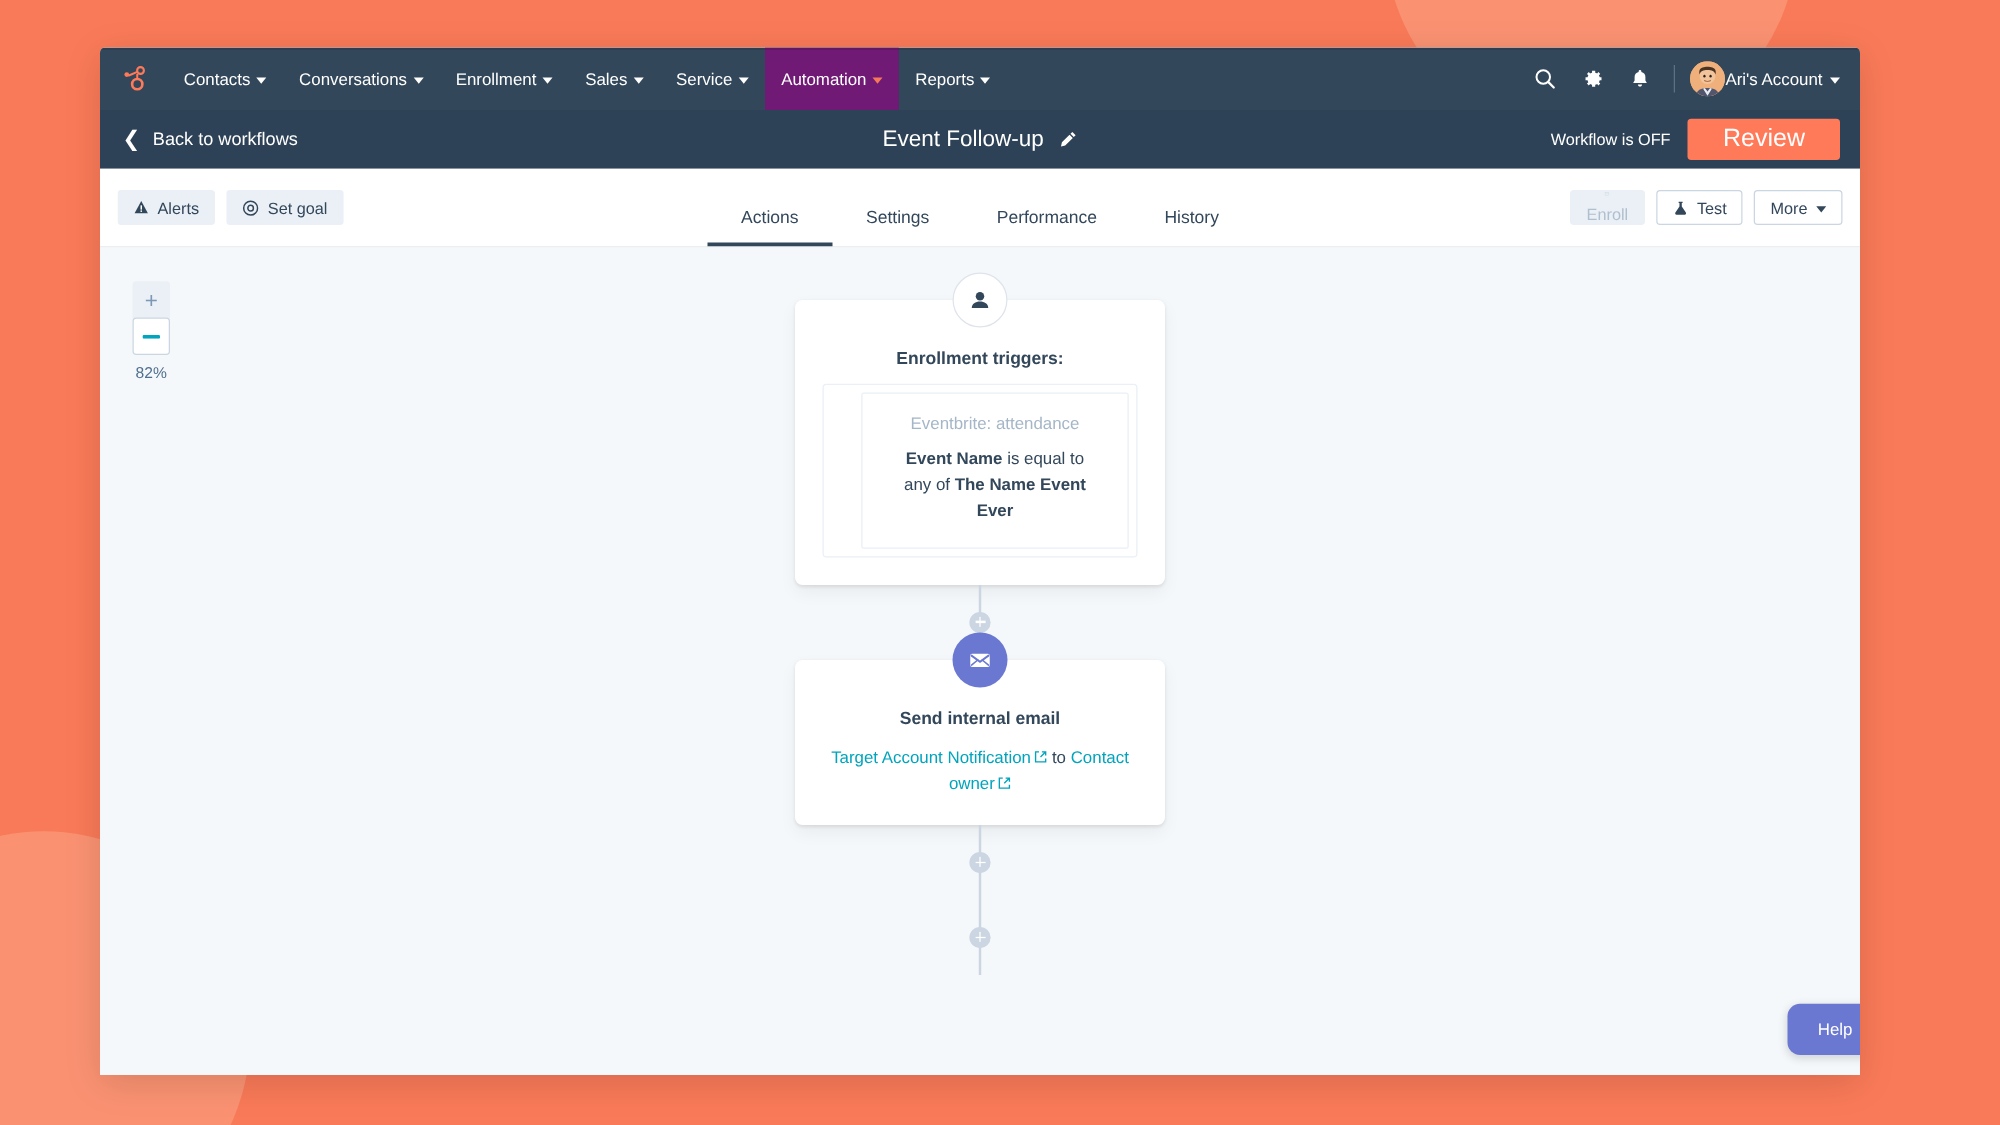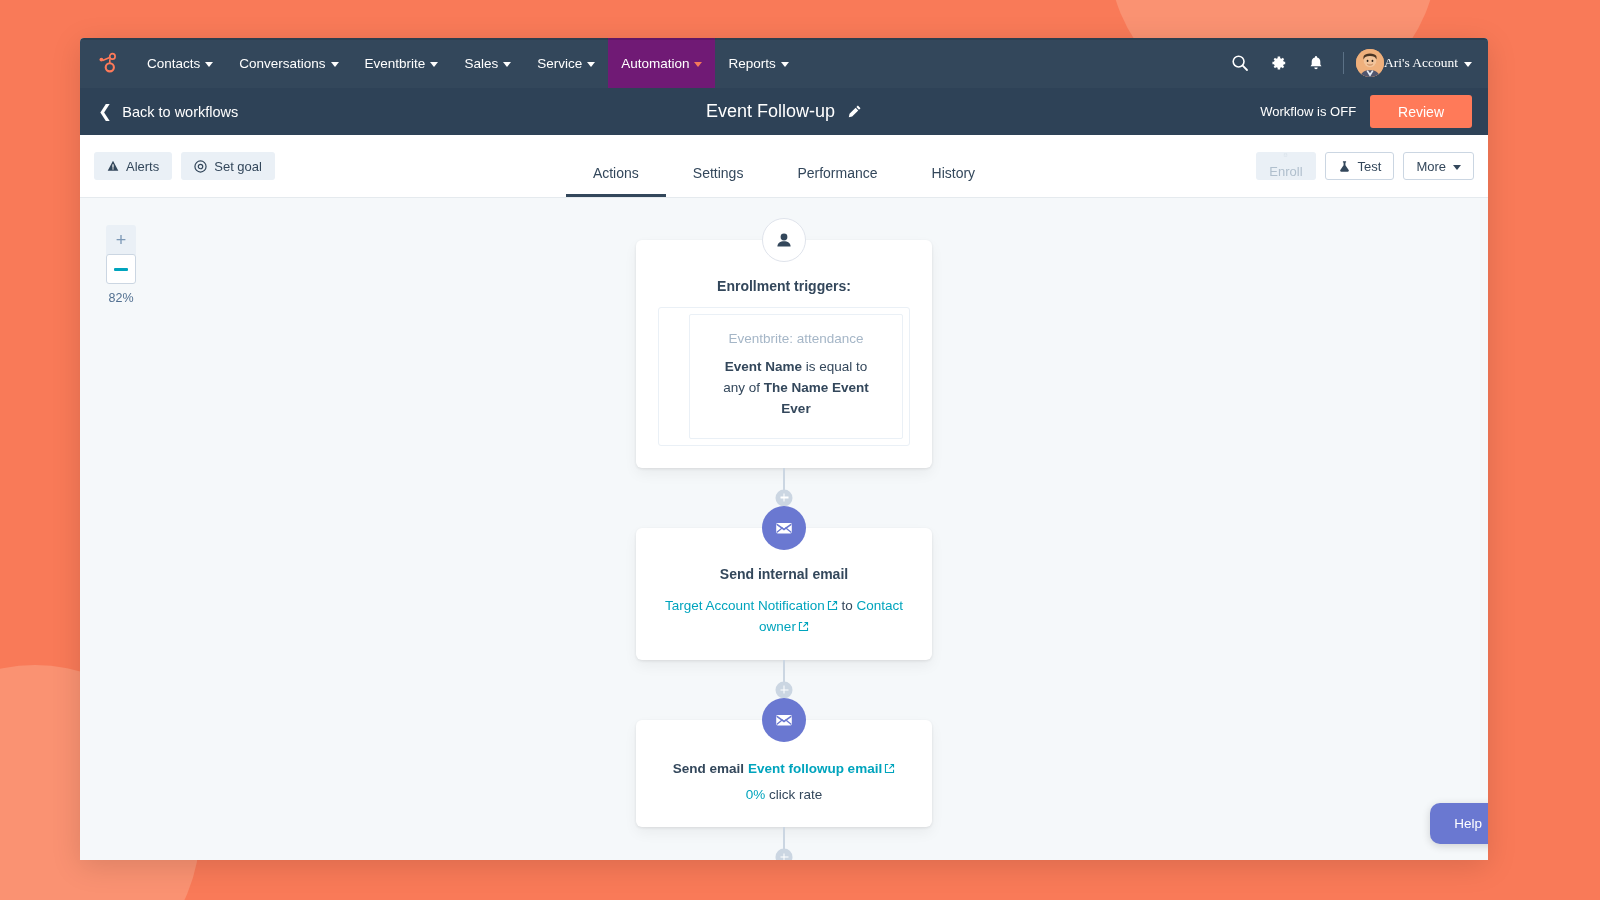--- a/index.html
+++ b/index.html
@@ -98,21 +98,20 @@
     width: 28px; height: 28px; border-radius: 50%;
     overflow: hidden; flex: 0 0 auto;
     background: #e8a06b;
     position: relative;
   }
   .avatar .face { position:absolute; left:0; top:0; width:100%; height:100%; }
   .account-name {
     color: #fff; font-size: 13.5px; 
     display: flex; align-items: center; gap: 6px; cursor: pointer;
     white-space: nowrap;
-    font-family: Liberation Serif, serif;
   }
 
   
   .titlebar {
     height: 47px;
     background: #2e4257;
     display: flex;
     align-items: center;
     position: relative;
     flex: 0 0 auto;
@@ -134,21 +133,21 @@
   .titlebar-right {
     margin-left: auto; display: flex; align-items: stretch; height: 100%;
   }
   .wf-status {
     color: #ffffff; font-size: 13px;
     display: flex; align-items: center; padding-right: 14px;
     white-space: nowrap;
   }
   .review-btn {
     background: #ff7a59; color: #fff; border: none;
-    font-size: 14px; font-family: inherit;
+    font-size: 20px; font-family: inherit;
     padding: 1px 28px; margin: 7px 16px 7px 0;
     border-radius: 3px; cursor: pointer;
     white-space: nowrap;
   }
 
   
   .toolbar {
     height: 63px;
     background: #ffffff;
     border-bottom: 1px solid #e5eaee;
@@ -332,21 +331,21 @@
     <div class="nav-items">
       <div class="nav-item">
         <span>Contacts</span>
         <i class="caret"></i>
       </div>
       <div class="nav-item">
         <span>Conversations</span>
         <i class="caret"></i>
       </div>
       <div class="nav-item">
-        <span>Eventbrite</span>
+        <span>Enrollment</span>
         <i class="caret"></i>
       </div>
       <div class="nav-item">
         <span>Sales</span>
         <i class="caret"></i>
       </div>
       <div class="nav-item">
         <span>Service</span>
         <i class="caret"></i>
       </div>
@@ -536,40 +535,20 @@
                 <path d="M7.1 1.6h3.3v3.3M10.4 1.6L5.9 6.1" fill="none" stroke="#00a4bd" stroke-width="1.2"></path>
               </svg></span>
         </div>
       </div>
 
       <div class="connector">
         <div class="line"></div>
         <div class="plus-btn"></div>
       </div>
 
-      <div class="node-card">
-        <div class="node-icon email">
-          <svg width="22" height="22" viewBox="0 0 24 24" aria-hidden="true">
-            <rect x="3.5" y="6.5" width="17" height="11.5" rx="1.6" fill="#ffffff"></rect>
-            <path d="M4.6 8.2l7.4 5.4 7.4-5.4" fill="none" stroke="#6a78d1" stroke-width="1.7" stroke-linecap="round"></path>
-            <path d="M4.6 16.4l5.4-4.4M19.4 16.4l-5.4-4.4" fill="none" stroke="#6a78d1" stroke-width="1.4" stroke-linecap="round"></path>
-          </svg>
-        </div>
-        <div class="node-body" style="margin-bottom:4px">
-          <b>Send email</b>
-          <span class="link" style="font-weight:bold"><span>Event followup email</span><svg class="ext" width="11" height="11" viewBox="0 0 12 12" aria-hidden="true">
-                <path d="M4.6 1.6H1.6v8.8h8.8V7.4" fill="none" stroke="#00a4bd" stroke-width="1.2"></path>
-                <path d="M7.1 1.6h3.3v3.3M10.4 1.6L5.9 6.1" fill="none" stroke="#00a4bd" stroke-width="1.2"></path>
-              </svg></span>
-        </div>
-        <div class="node-body">
-          <span class="link">0%</span>
-          <span>click rate</span>
-        </div>
-      </div>
 
       <div class="connector">
         <div class="line"></div>
         <div class="plus-btn"></div>
       </div>
 
     </div>
 
     <div class="help-btn">Help</div>
   </div>

